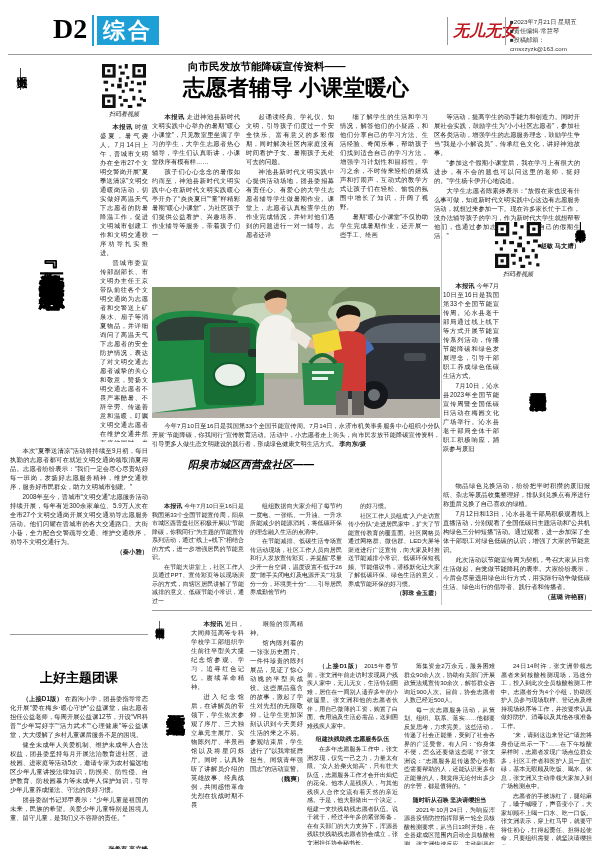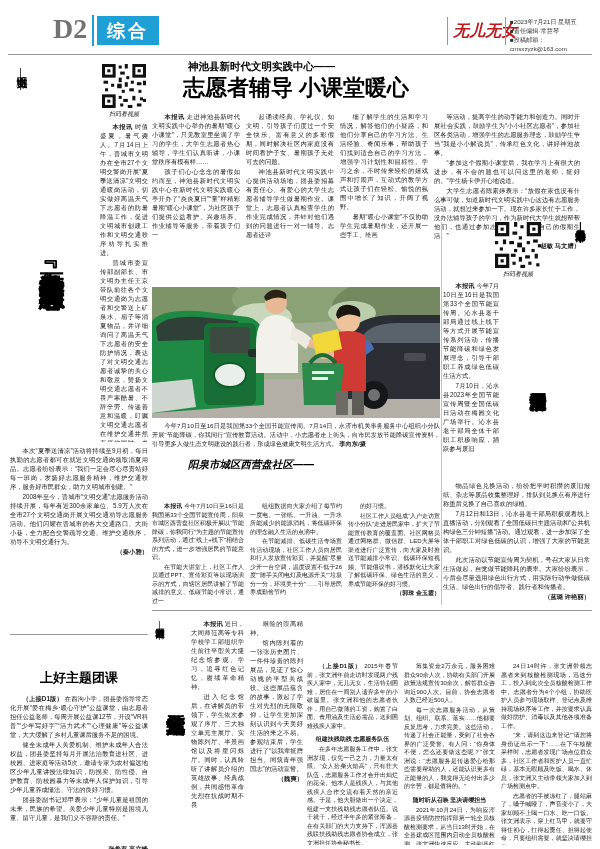--- a/index.html
+++ b/index.html
@@ -9,22 +9,22 @@
   .v{writing-mode:vertical-rl;}
   p{margin:0;text-align:justify;text-indent:2em;}
   .body-text{font-size:6.3px;line-height:9px;color:#1c1c1c;}
   .body-text p{margin-bottom:1px;}
   .byline{text-align:right;font-weight:bold;text-indent:0;}
   .subhead{font-weight:bold;text-align:center;text-indent:0;margin:4px 0;line-height:10px;}
   .kicker-h{font-weight:bold;font-size:10.5px;color:#000;}
   .rule{background:#9a9a9a;}
   .clip{overflow:hidden;}
   
-  .d2{font-family:"Liberation Serif",serif;font-weight:bold;font-size:28px;color:#737373;}
-  .section-box{background:#1e9fd6;color:#fff;font-weight:bold;font-size:18px;letter-spacing:3px;
+  .d2{font-family:"Liberation Serif",serif;font-weight:bold;font-size:28px;color:#000000;}
+  .section-box{background:#1e9fd6;color:#fff;font-weight:bold;font-size:22px;letter-spacing:3px;
                display:flex;align-items:center;justify-content:center;}
   .masthead{color:#c0181f;font-family:"DejaVu Serif",serif;font-style:italic;font-weight:bold;font-size:16px;}
   .hdr-info{font-size:6.2px;line-height:9px;color:#333;}
   
   .headline{font-weight:bold;color:#000;text-align:center;}
   .cols{display:flex;}
   .qr-caption{font-size:6px;font-style:italic;text-align:center;color:#222;text-indent:0;}
 </style>
 </head>
 <body>
@@ -105,21 +105,21 @@
   <div class="abs" style="left:10px;top:646px;width:138px;">
     <div class="headline" style="font-size:13px;line-height:18px;margin-top:23px;">上好主题团课</div>
     <div class="body-text clip" style="margin-top:7px;height:150px;">
         <p><b>（上接D1版） </b>在西沟小学，团县委指导常态化开展“爱在梅乡·暖心守护”公益课堂，由志愿者担任公益老师，每周开展公益课12节，开设“VR科普”“少年写好字”“活力武术”“心理健康”等公益课堂，大大缓解了乡村儿童课后服务不足的困境。</p>
         <p>健全未成年人关爱机制、维护未成年人合法权益，团县委坚持每月开展法治教育进社区、进校园、进家庭等活动5次，邀请专家为农村偏远地区少年儿童讲授法律知识，防拐卖、防性侵、自护教育、防校园暴力等未成年人保护知识，引导少年儿童养成懂法、守法的良好习惯。</p>
         <p>团县委副书记郑甲表示：“少年儿童是祖国的未来，民族的希望。关爱少年儿童特别是困境儿童、留守儿童，是我们义不容辞的责任。”</p>
       </div>
     <p class="byline body-text">张希有 高立峰</p>
   </div>
 
-  <div class="abs kicker-h" style="left:188px;top:60px;">神池县新时代文明实践中心——</div>
+  <div class="abs kicker-h" style="left:188px;top:60px;">向市民发放节能降碳宣传资料——</div>
   <div class="abs headline" style="left:150px;top:73px;width:292px;font-size:22px;">志愿者辅导 小课堂暖心</div>
   <div class="abs cols" style="left:152px;top:112px;width:440px;height:174px;gap:6px;">
     <div class="body-text clip" style="width:88px;height:174px;">
         <p><b>本报讯 </b> 走进神池县新时代文明实践中心举办的暑期“暖心小课堂”，只见教室里坐满了学习的学生，大学生志愿者热心辅导，学生们认真听讲，小课堂秩序有模有样……</p>
         <p>孩子们心心念念的暑假如约而至，神池县新时代文明实践中心在新时代文明实践暖心亭开办了“炎炎夏日”“童”样精彩暑期“暖心小课堂”，为社区孩子们提供公益看护、兴趣培养、作业辅导等服务，带着孩子们一</p>
       </div>
     <div class="body-text clip" style="width:88px;height:174px;">
         <p>起诵读经典、学礼仪、知文明，引导孩子们度过一个安全快乐、富有意义的多彩假期，同时解决社区内家庭没有时间看护子女、暑期孩子无处可去的问题。</p>
         <p>神池县新时代文明实践中心提供活动场地，团县委招募有责任心、有爱心的大学生志愿者辅导学生做暑期作业。课堂上，志愿者认真检查学生的作业完成情况，并针对他们遇到的问题进行一对一辅导。志愿者还详</p>
       </div>

